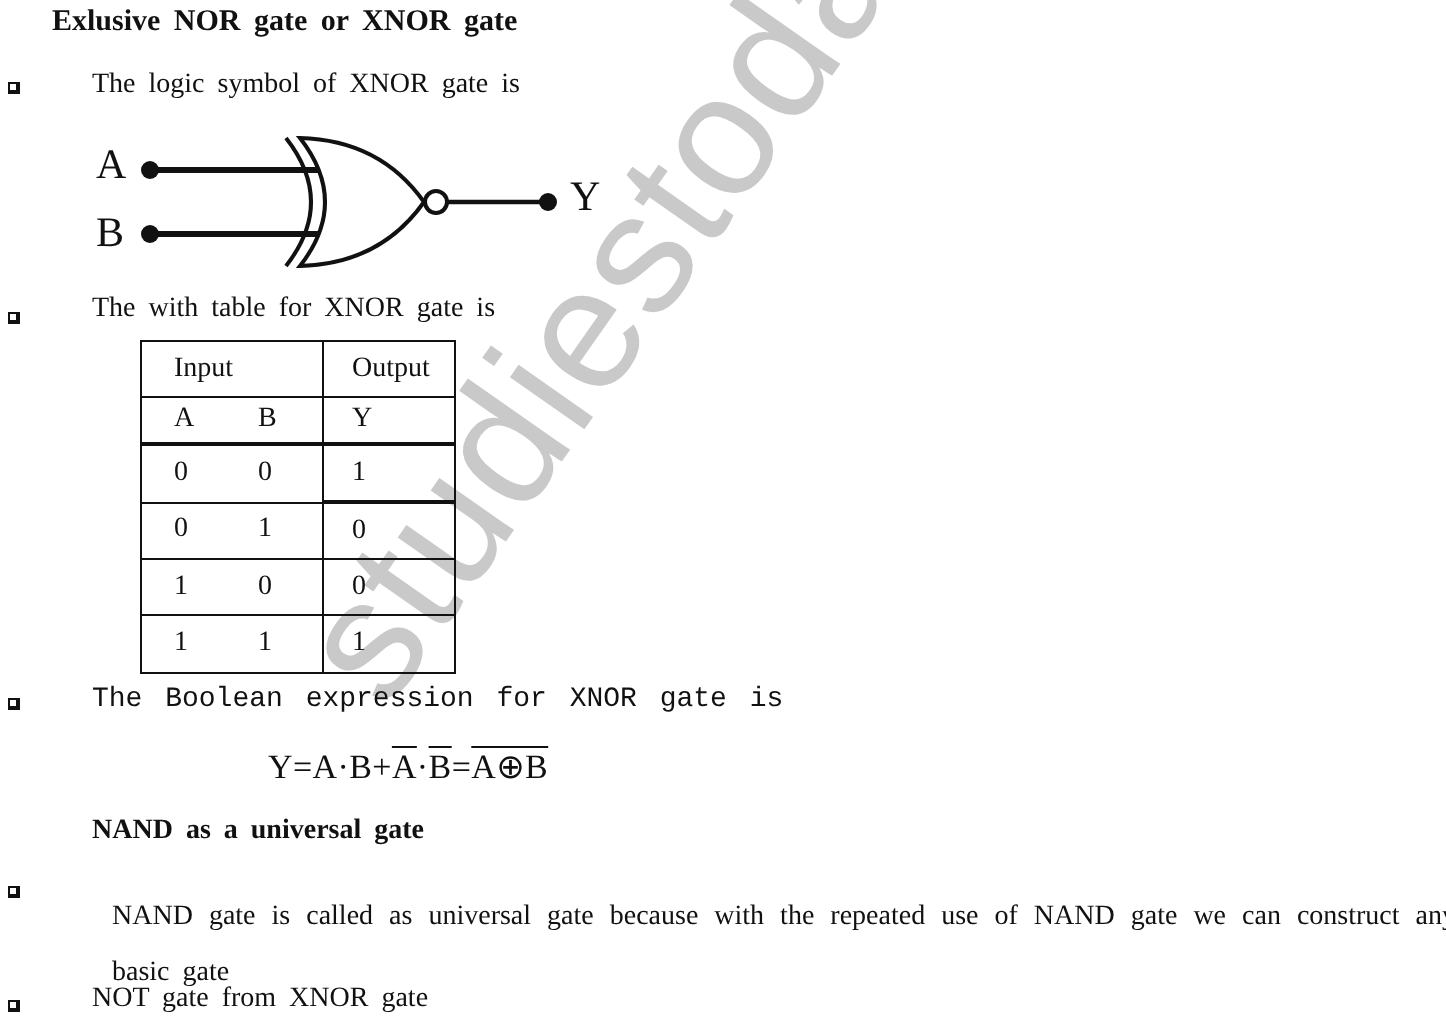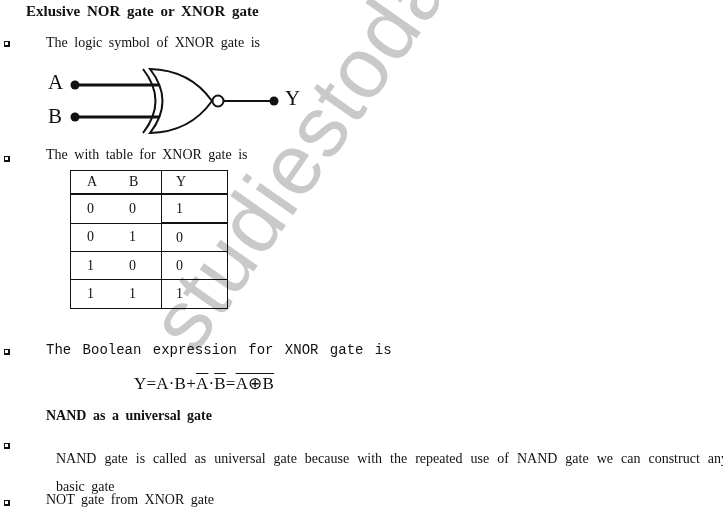--- a/index.html
+++ b/index.html
@@ -82,20 +82,24 @@
     <line x1="184" y1="37" x2="233" y2="37" stroke="#111" stroke-width="2.2"></line>
     <circle cx="234" cy="37" r="4.5" fill="#111"></circle>
   </svg>
 </div>
 
 <div class="bullet" style="top:156px;"></div>
 <div class="btext" style="top:147px;">The with table for XNOR gate is</div>
 
 <table class="tt">
   <tbody>
+      <tr>
+    <td class="c-in">Input</td>
+    <td class="c-out">Output</td>
+  </tr>
   <tr class="sub">
     <td class="c-in">
           <div class="inner">
       <span>A</span>
       <span>B</span>
     </div>
         </td>
     <td class="c-out">Y</td>
   </tr>
   <tr class="first-data">

